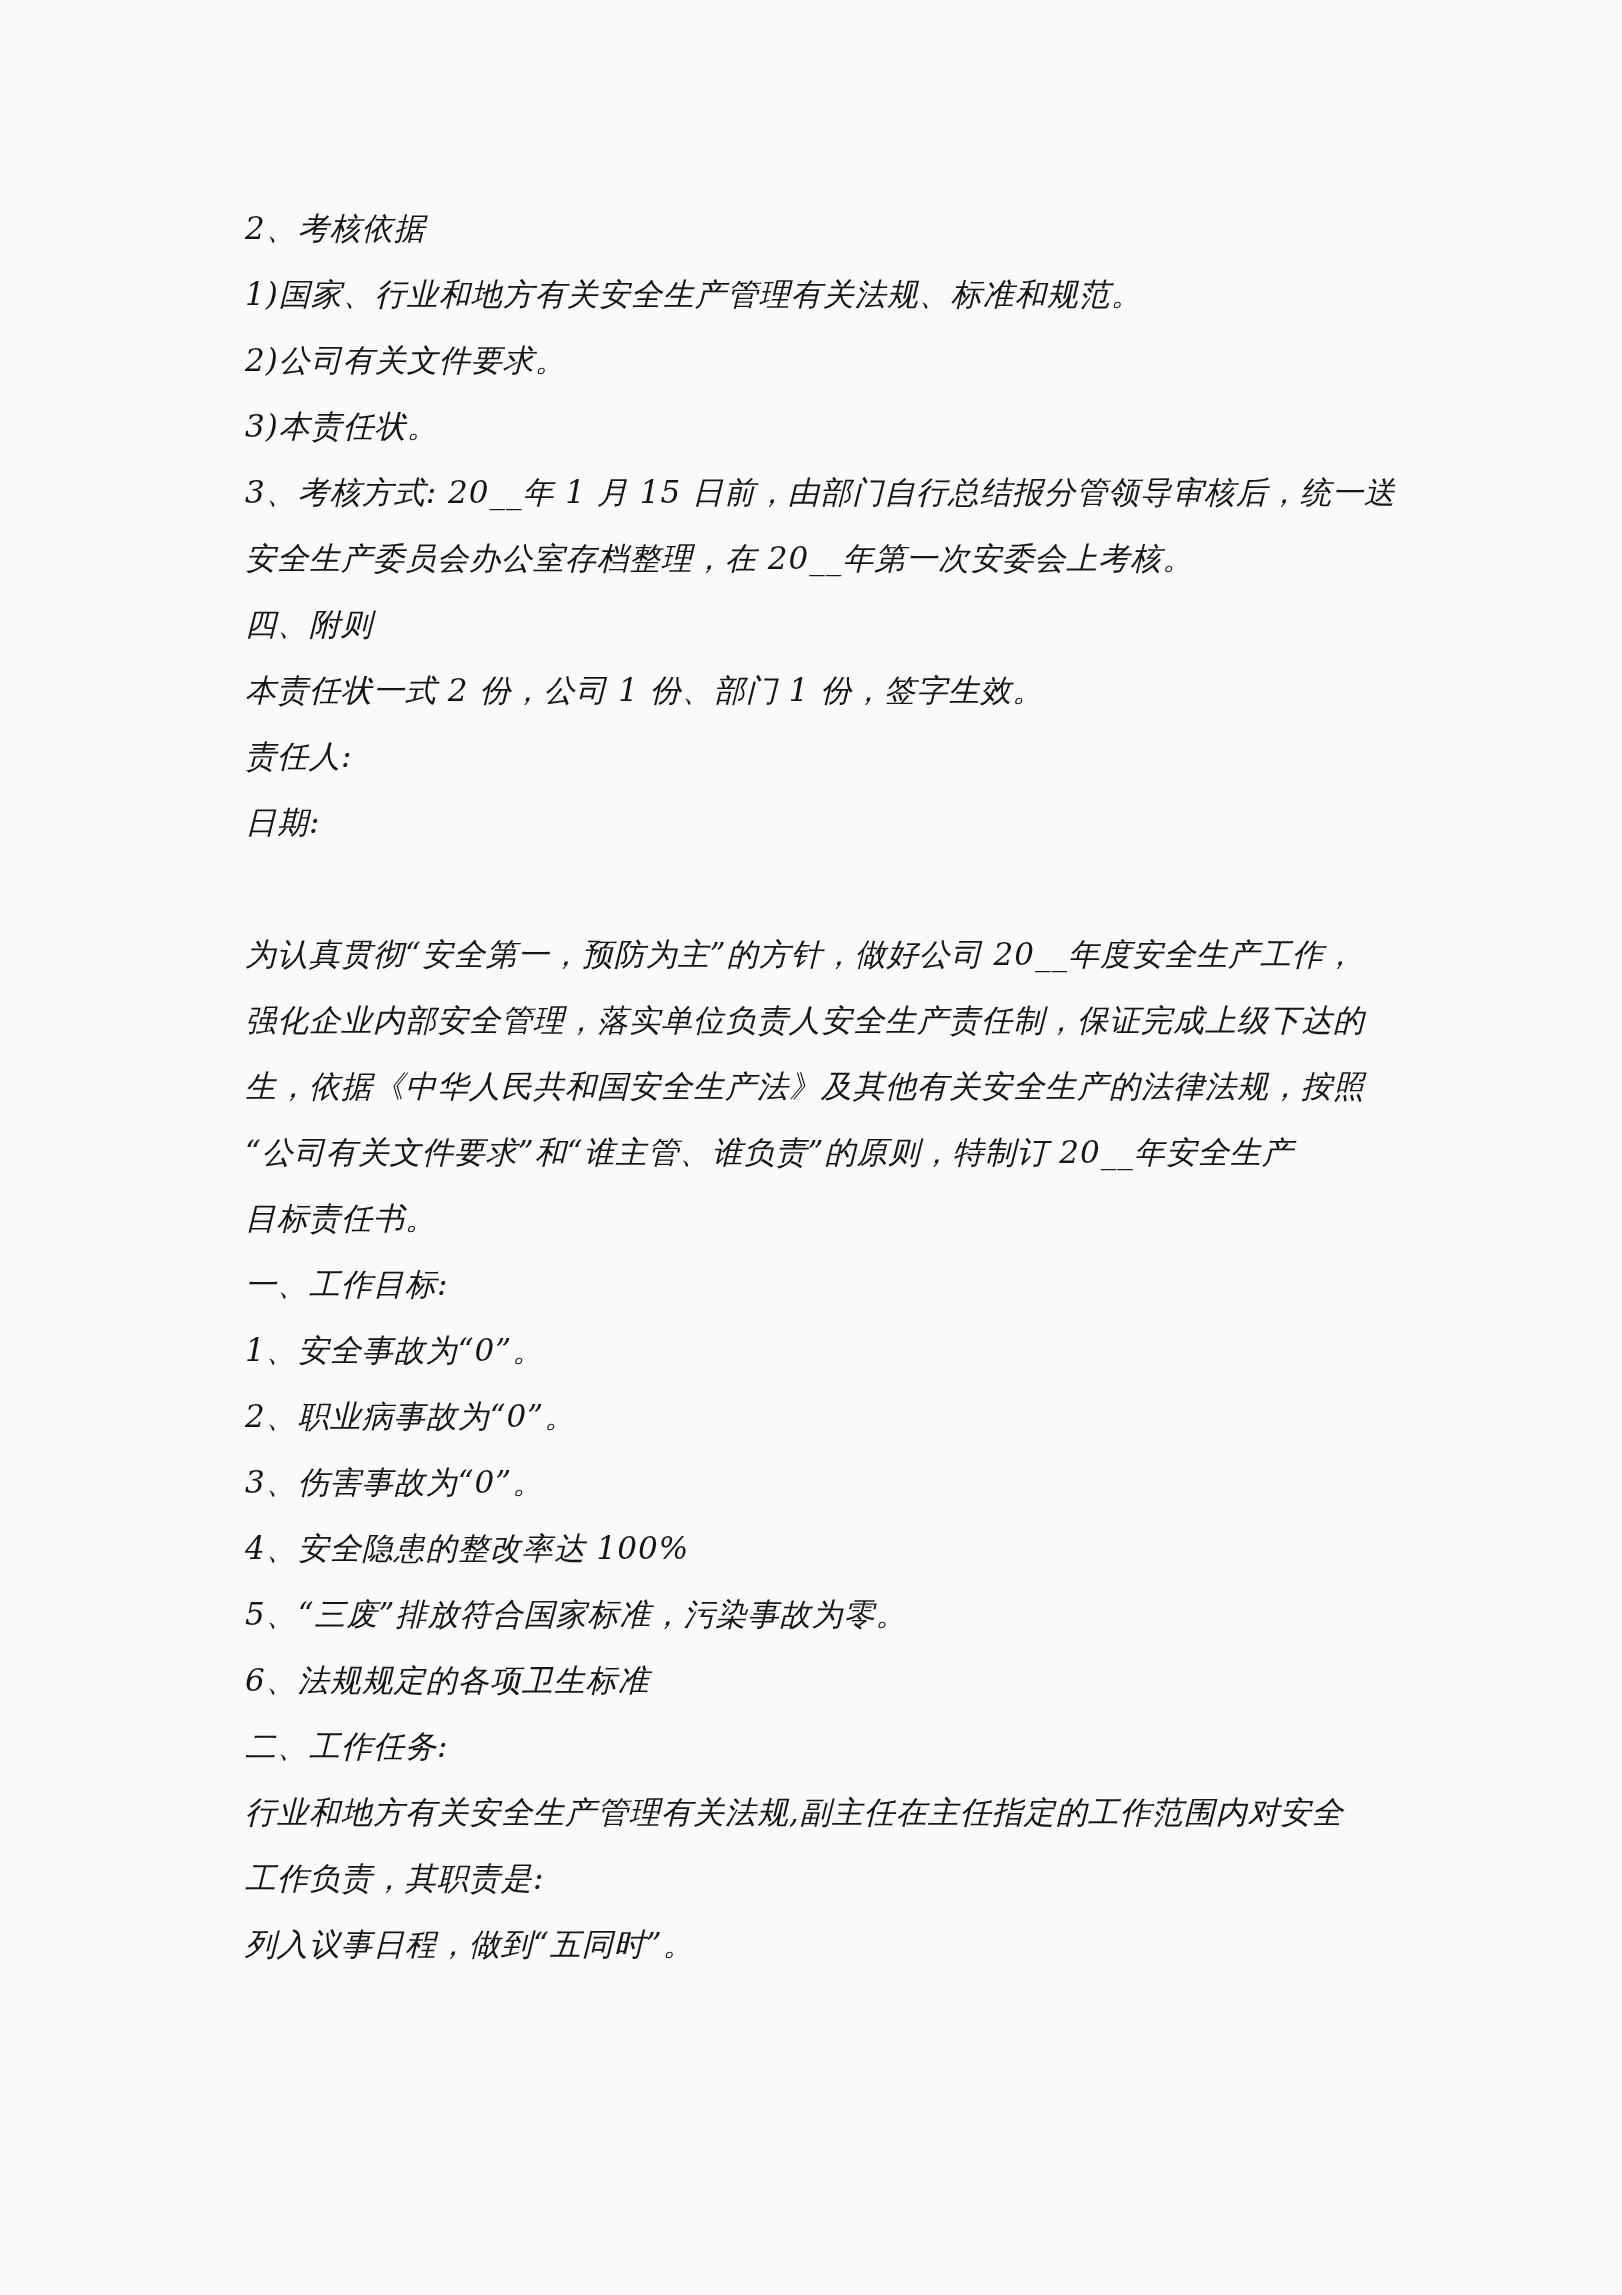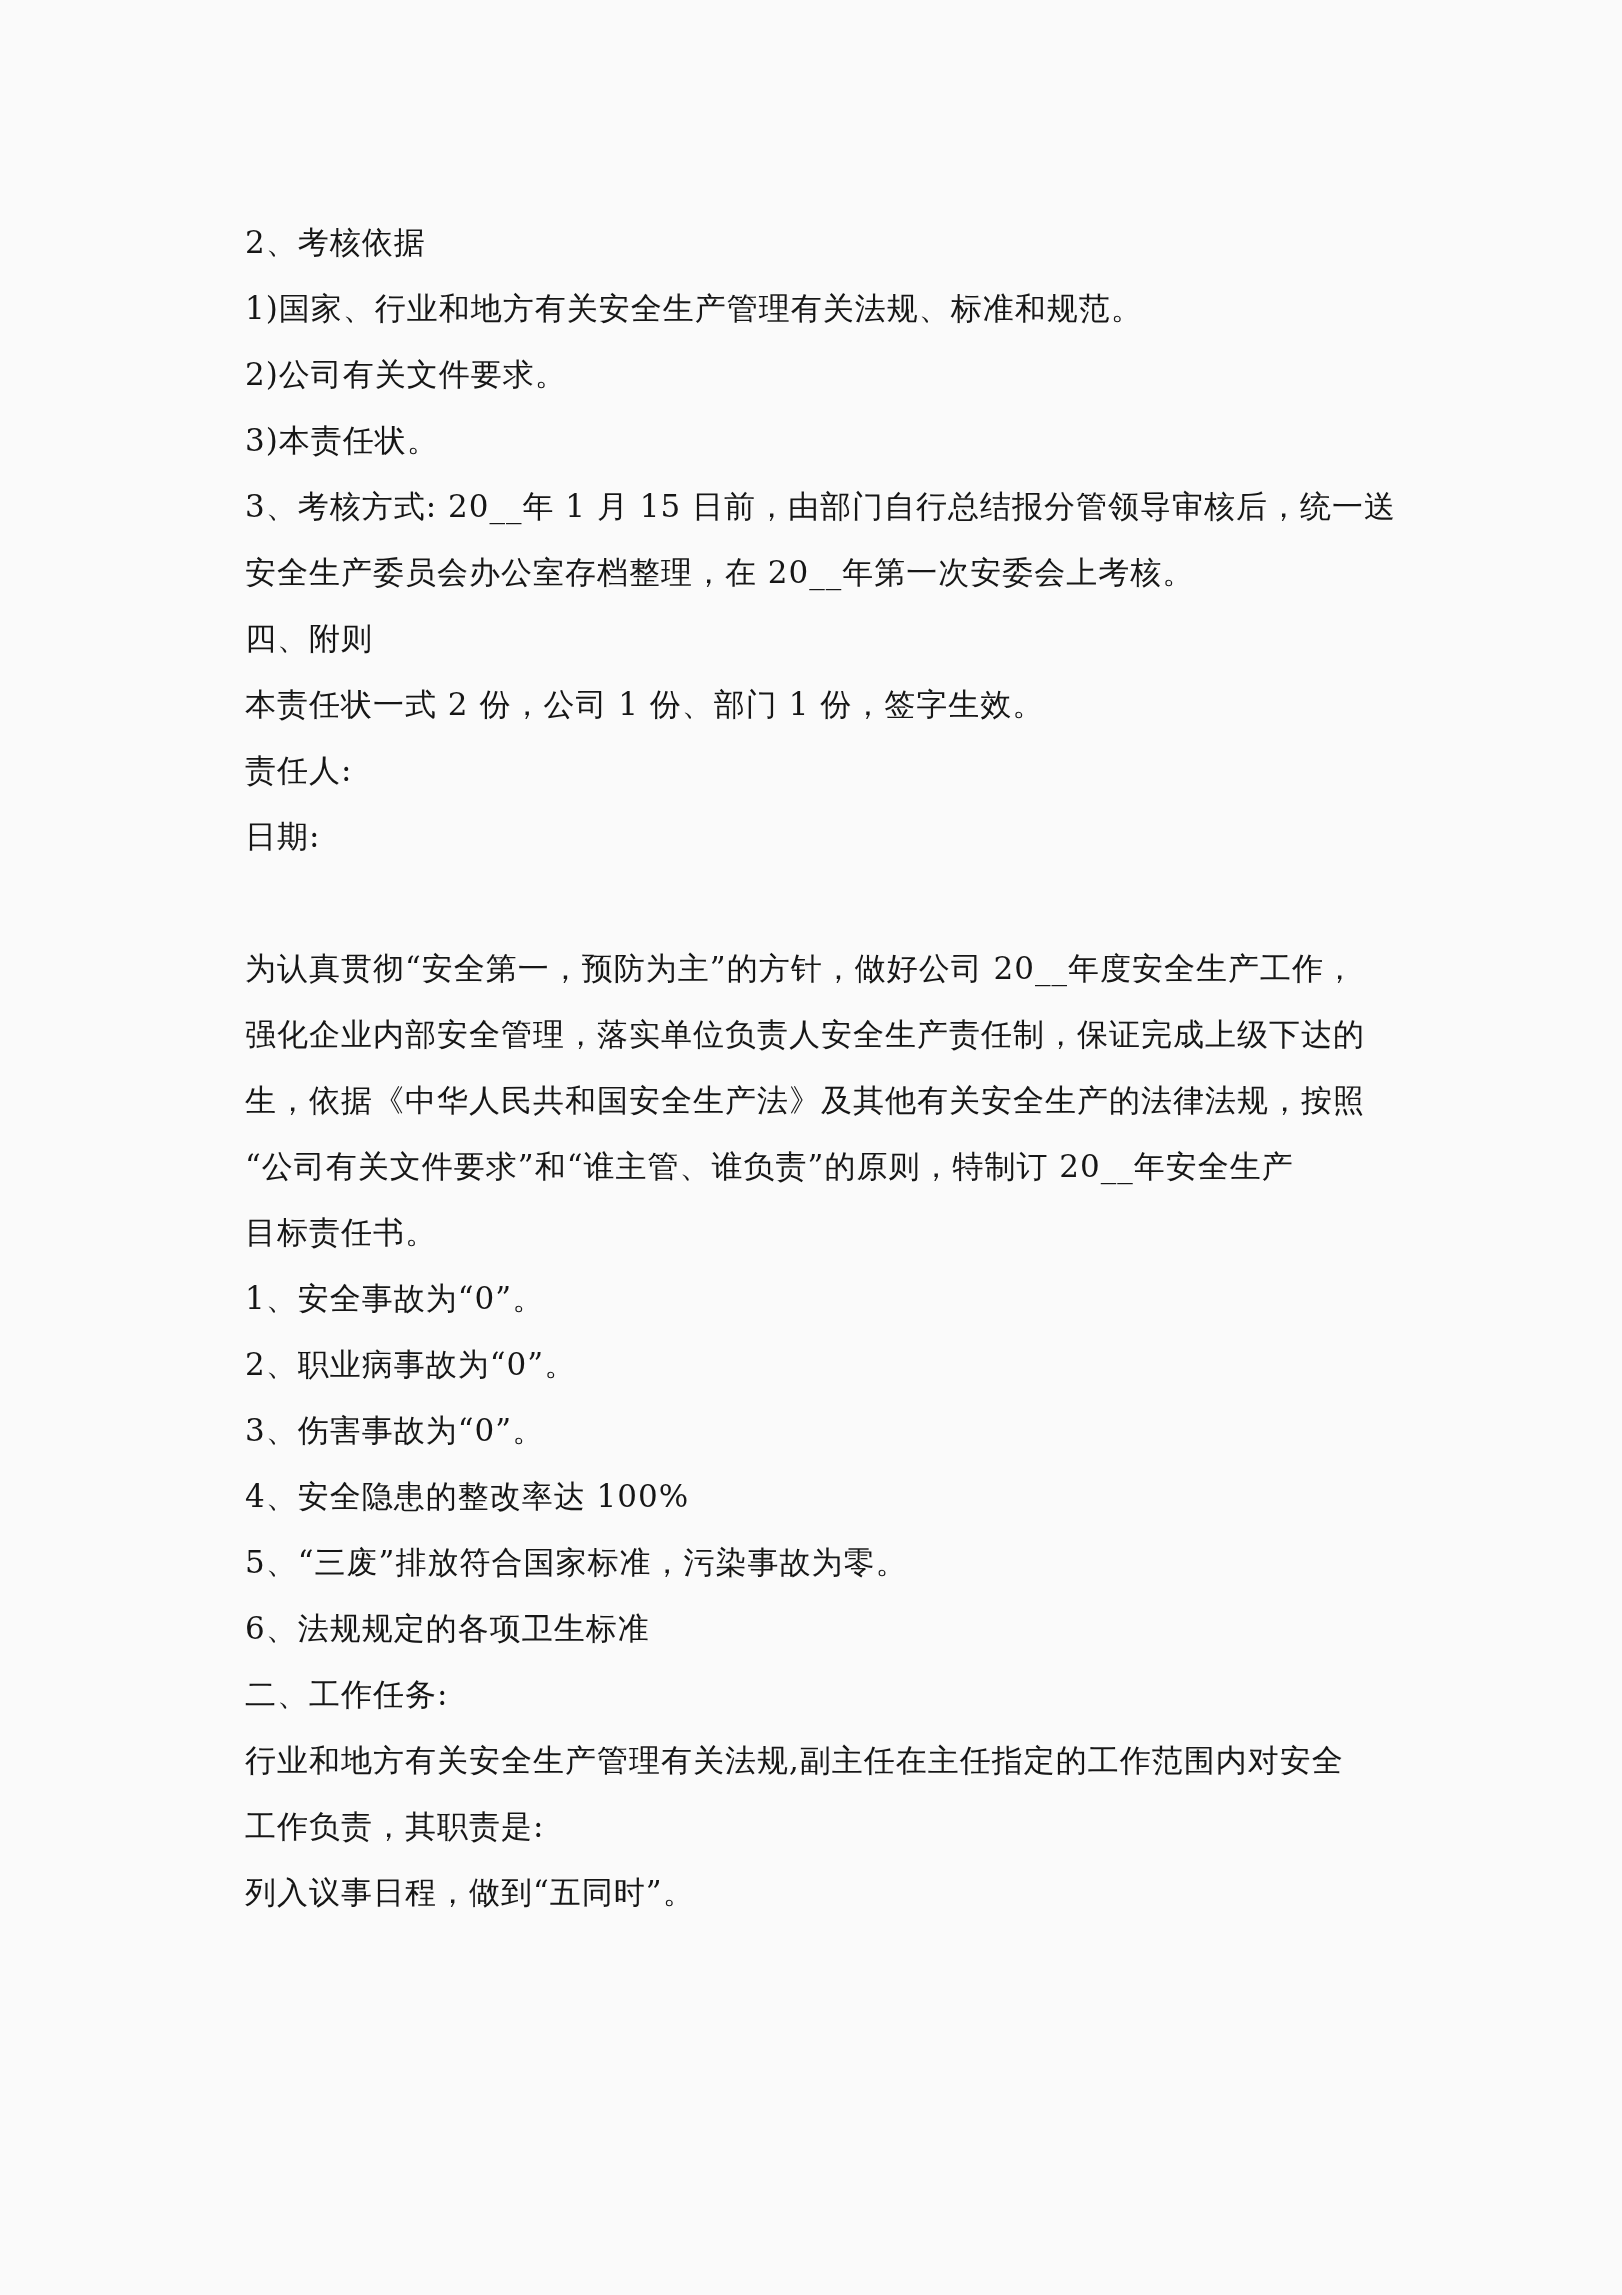--- a/index.html
+++ b/index.html
@@ -19,24 +19,25 @@
   .page {
     position: relative;
     width: 1623px;
     height: 2295px;
     background: var(--page-bg);
     overflow: hidden;
     box-sizing: border-box;
   }
   .doc-body {
     position: absolute;
-    top: 209px;
+    top: 195px;
     left: 245px;
     right: 222px;
     color: var(--text-color);
+    font-style: italic;
   }
   .line {
     font-size: 31px;
     line-height: 66px;
     min-height: 66px;
     letter-spacing: 1px;
     white-space: pre-wrap;
     text-align: left;
   }
 </style>
@@ -54,20 +55,21 @@
       <div class="line">四、附则</div>
       <div class="line">本责任状一式 2 份，公司 1 份、部门 1 份，签字生效。</div>
       <div class="line">责任人:</div>
       <div class="line">日期:</div>
       <div class="line"></div>
       <div class="line">为认真贯彻“安全第一，预防为主”的方针，做好公司 20__年度安全生产工作，</div>
       <div class="line">强化企业内部安全管理，落实单位负责人安全生产责任制，保证完成上级下达的</div>
       <div class="line">生，依据《中华人民共和国安全生产法》及其他有关安全生产的法律法规，按照</div>
       <div class="line">“公司有关文件要求”和“谁主管、谁负责”的原则，特制订 20__年安全生产</div>
       <div class="line">目标责任书。</div>
+      <div class="line">一、工作目标:</div>
       <div class="line">1、安全事故为“0”。</div>
       <div class="line">2、职业病事故为“0”。</div>
       <div class="line">3、伤害事故为“0”。</div>
       <div class="line">4、安全隐患的整改率达 100%</div>
       <div class="line">5、“三废”排放符合国家标准，污染事故为零。</div>
       <div class="line">6、法规规定的各项卫生标准</div>
       <div class="line">二、工作任务:</div>
       <div class="line">行业和地方有关安全生产管理有关法规,副主任在主任指定的工作范围内对安全</div>
       <div class="line">工作负责，其职责是:</div>
       <div class="line">列入议事日程，做到“五同时”。</div>

